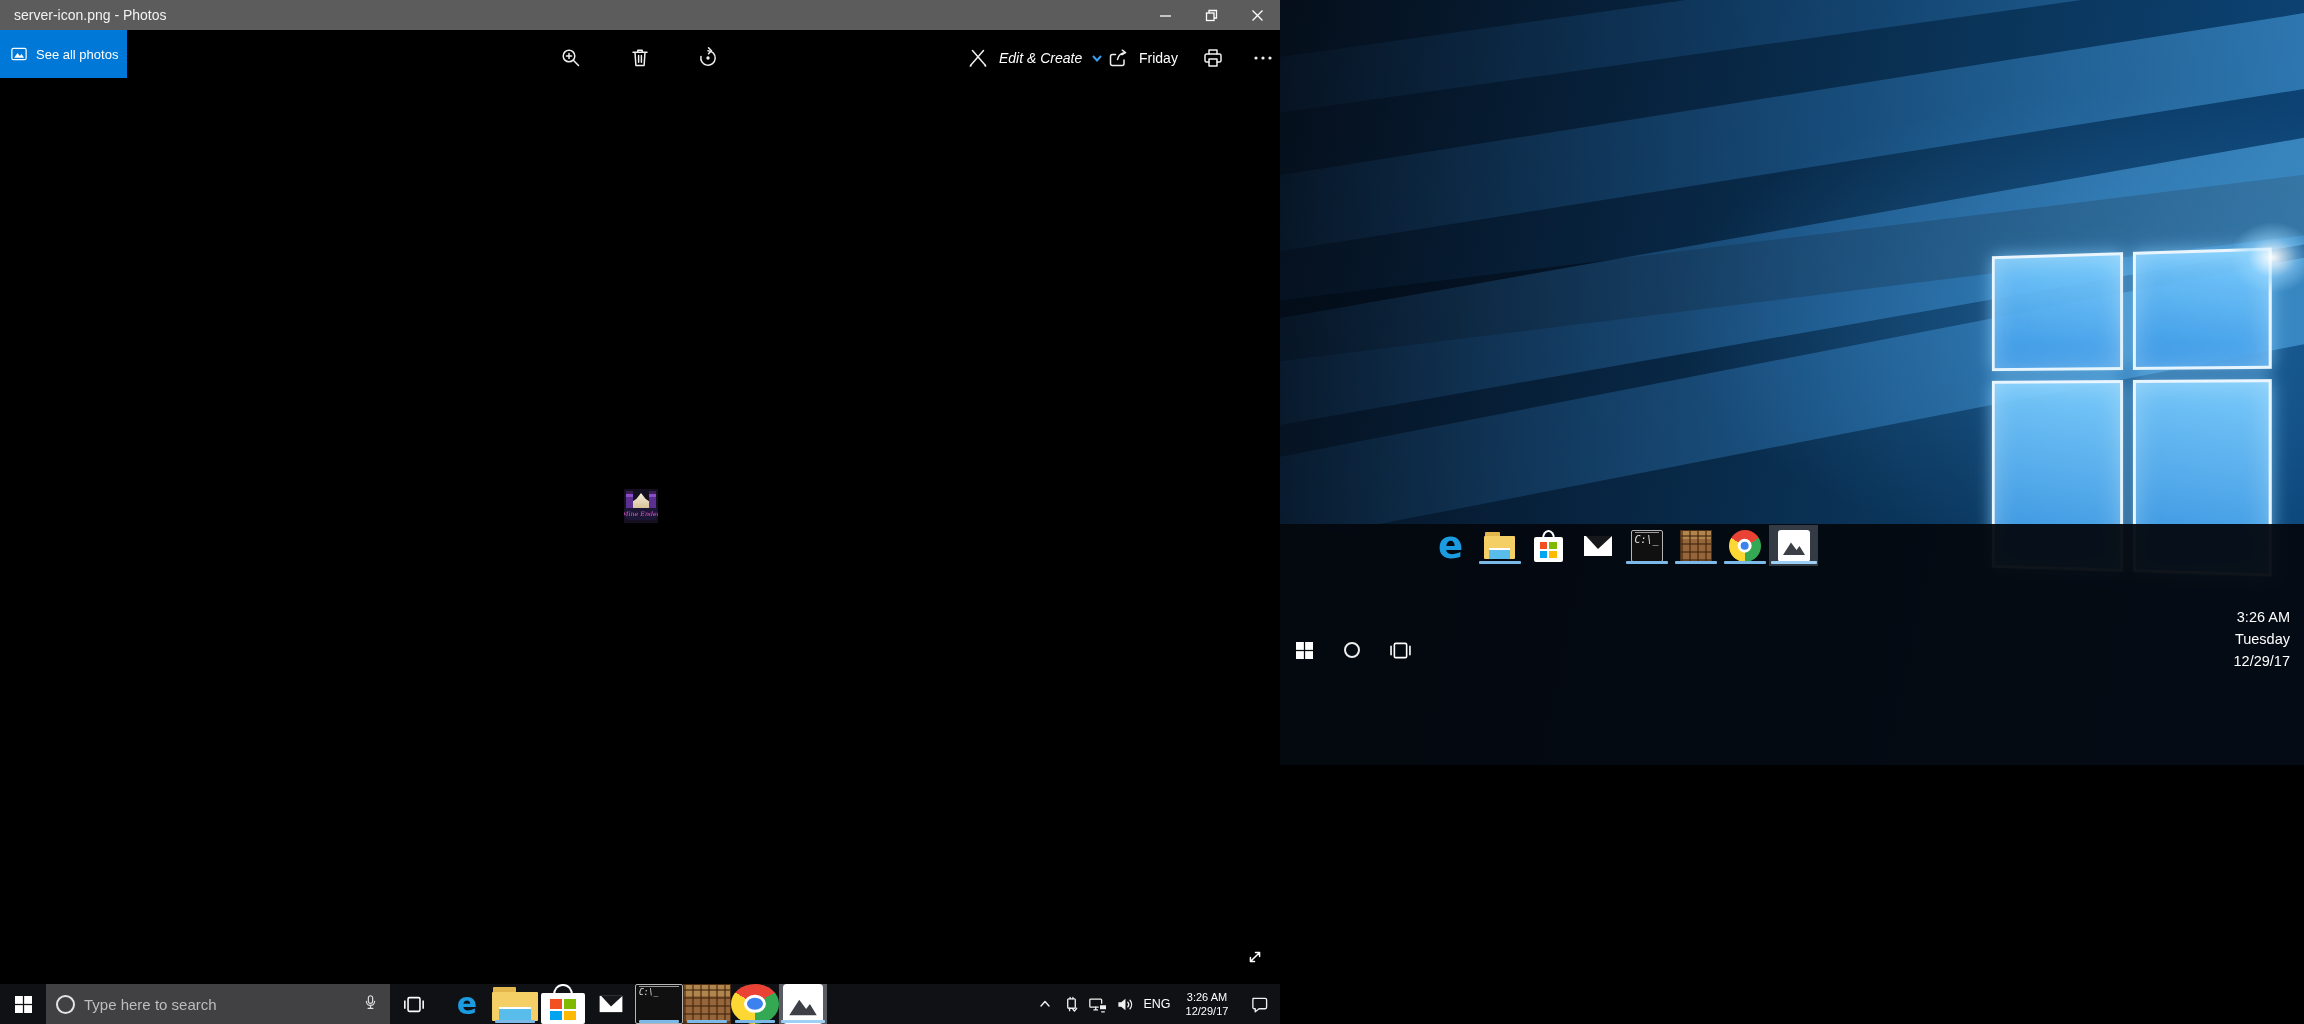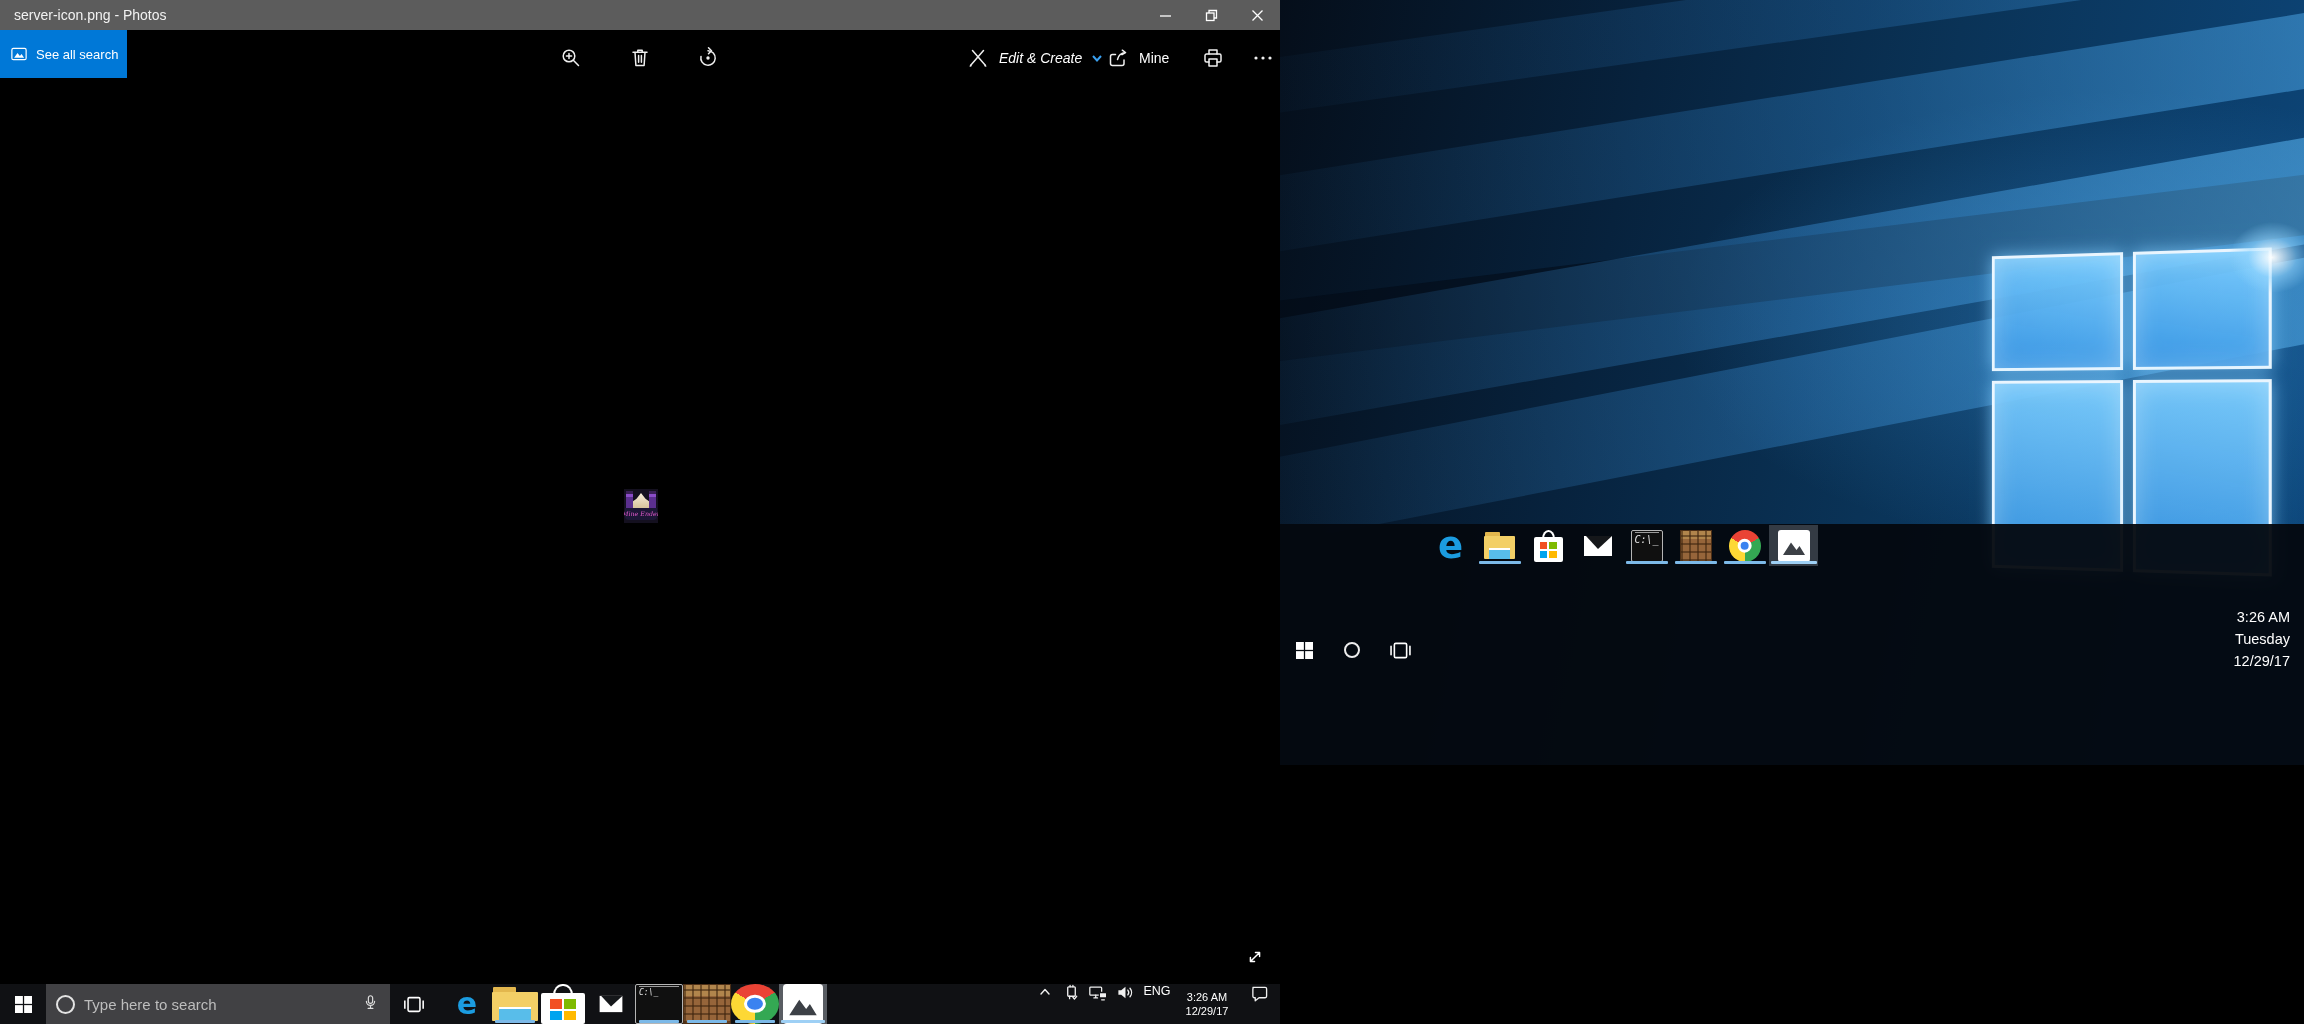--- a/index.html
+++ b/index.html
@@ -123,21 +123,21 @@
   #taskbar1 { position:absolute; left:0; top:984px; width:1280px; height:40px; background:#101114; display:flex; align-items:stretch; }
   #start-btn { width:46px; height:40px; display:flex; align-items:center; justify-content:center; }
   #searchbox { width:344px; height:40px; background:#414144; display:flex; align-items:center; padding:0 10px; gap:9px; }
   #searchbox .ring { width:19px; height:19px; border:2.5px solid #e3e3e3; border-radius:50%; flex:0 0 auto; }
   #searchbox input { flex:1; background:transparent; border:none; outline:none; color:#ddd; font-size:15px; }
   #searchbox input::placeholder { color:#bdbdbd; opacity:1; }
   #searchbox .mic svg { width:19px; height:19px; stroke:#dedede; stroke-width:1.5; fill:none; stroke-linecap:round; }
   #taskview-btn { width:48px; height:40px; display:flex; align-items:center; justify-content:center; }
   #tb1-icons { display:flex; margin-left:5px; }
   #tray { position:absolute; right:0; top:0; height:40px; display:flex; align-items:center; color:#fff; }
-  #tray .tray-btn { height:40px; display:flex; justify-content:center; }
+  #tray .tray-btn { height:40px; display:flex; align-items:center; justify-content:center; }
   #tray svg { stroke:#f0f0f0; stroke-width:1.4; fill:none; stroke-linecap:round; stroke-linejoin:round; }
   #tray-chevron { width:26px; } #tray-usb { width:26px; } #tray-net { width:28px; } #tray-vol { width:26px; }
   #tray-lang { width:38px; font-size:12.5px; justify-content:center; }
   #tray-clock { width:62px; font-size:11px; line-height:14px; text-align:center; display:flex; flex-direction:column; justify-content:center; }
   #tray-action { width:42px; }
 </style>
 </head>
 <body>
 
 <div id="screen">
@@ -164,21 +164,21 @@
         </button>
       </div>
     </header>
 
     <div id="app-toolbar">
       <button id="see-all">
         <svg viewBox="0 0 24 24" fill="none" stroke="#fff" stroke-width="1.6">
           <rect x="2.5" y="4.5" width="19" height="15" rx="2"></rect>
           <path d="M5.5 17 l4.5-6.5 3.2 4.3 2.2-2.8 3.4 5 Z" fill="#fff" stroke="none"></path>
         </svg>
-        <span>See all search</span>
+        <span>See all photos</span>
       </button>
 
       <button class="tool-btn" id="t-zoom">
         <svg viewBox="0 0 24 24">
             <circle cx="10" cy="10" r="5.8"></circle>
             <path d="M14.3 14.3 L19.5 19.5 M7.4 10 h5.2 M10 7.4 v5.2"></path>
           </svg>
       </button>
       <button class="tool-btn" id="t-del">
         <svg viewBox="0 0 24 24">
@@ -202,21 +202,21 @@
         <span>Edit &amp; Create</span>
         <svg class="chev" viewBox="0 0 12 12">
             <path d="M2 4 L6 8.5 L10 4"></path>
           </svg>
       </button>
       <button class="right-tool" id="t-share">
         <svg class="tool-glyph" viewBox="0 0 24 24">
           <path d="M9.5 8.5 H6.5 a2 2 0 0 0 -2 2 v7 a2 2 0 0 0 2 2 h9.5 a2 2 0 0 0 2 -2 v-3.5"></path>
           <path d="M11.5 13.5 C12.5 9 15.5 6.8 19.5 6.5 M19.5 6.5 l-3.2-2.3 M19.5 6.5 l-3.5 2.1"></path>
         </svg>
-        <span>Mine</span>
+        <span>Friday</span>
       </button>
       <button class="right-tool" id="t-print">
         <svg class="tool-glyph" viewBox="0 0 24 24">
           <path d="M8 8 V4 h8 v4"></path>
             <path d="M8 16 H5.5 A1.5 1.5 0 0 1 4 14.5 v-5 A1.5 1.5 0 0 1 5.5 8 h13 A1.5 1.5 0 0 1 20 9.5 v5 a1.5 1.5 0 0 1 -1.5 1.5 H16"></path>
             <rect x="8" y="13" width="8" height="7"></rect>
         </svg>
       </button>
       <button class="right-tool" id="t-more">
         <svg class="tool-glyph" viewBox="0 0 24 24">

